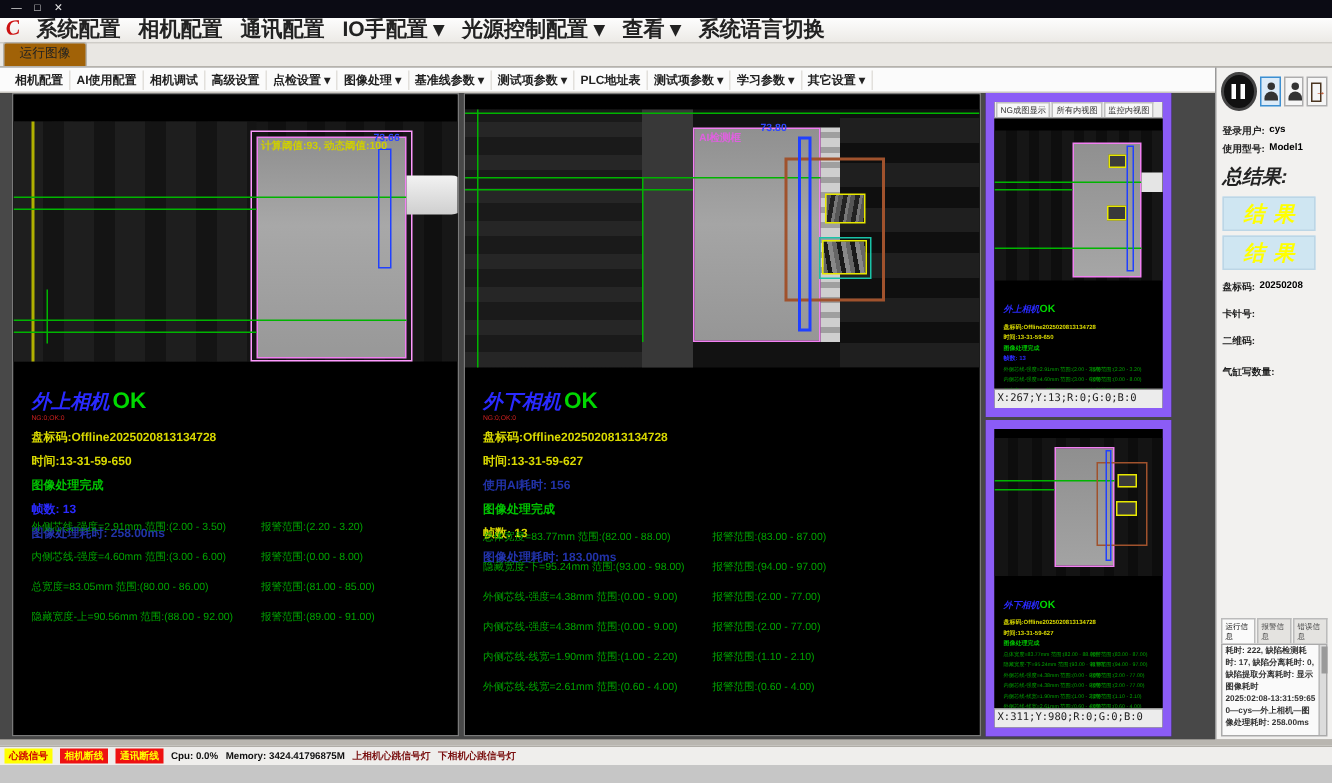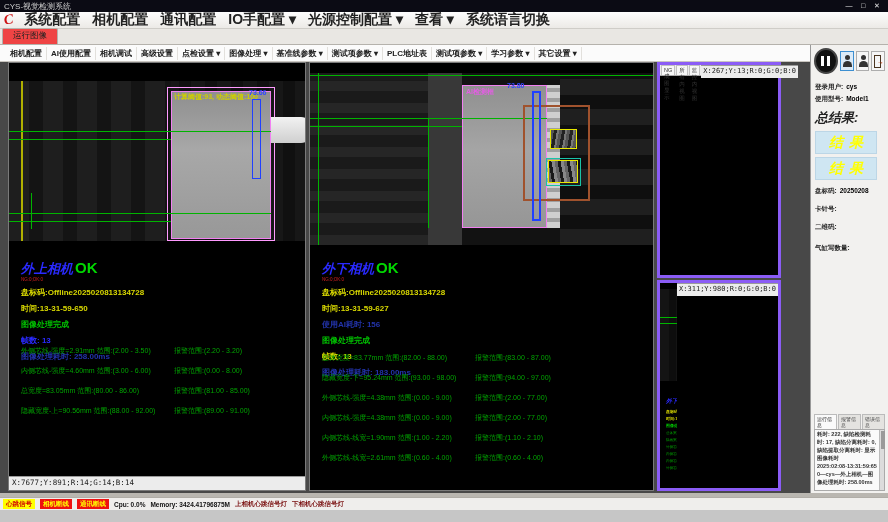--- a/index.html
+++ b/index.html
@@ -16,21 +16,21 @@
   
   .menubar { height:17px; background:linear-gradient(#fdfdfd,#eceae6); display:flex;
              align-items:center; gap:2px; padding:0 4px; border-bottom:1px solid #cfcdc8; flex:0 0 auto; }
   .logo { color:#cc1111; font-family:"Liberation Serif",serif; font-weight:bold; font-style:italic;
           font-size:14px; margin-right:4px; transform:rotate(-8deg); }
   .menu-item { font-size:14px; color:#222; padding:13px 5px; font-weight:bold; }
 
   
   .tabrow { height:16px; background:#e9e7e3; display:flex; align-items:flex-end; padding:0 2px;
             border-bottom:1px solid #b5b2ac; flex:0 0 auto; }
-  .run-tab { background:#ef4444; border:1px solid #b5b2ac; border-bottom:none; font-size:8.5px;
+  .run-tab { background:#a16207; border:1px solid #b5b2ac; border-bottom:none; font-size:8.5px;
              padding:1px 10px 2px; color:#222; border-radius:2px 2px 0 0; }
 
   
   .content { height:448px; display:flex; flex:0 0 auto; background:#4a4a4a; }
   .left-col { width:810px; display:flex; flex-direction:column; }
   .toolbar { height:17px; background:#fbfbfb; border-bottom:1px solid #c9c6c0; display:flex;
              align-items:center; padding:0 6px; gap:1px; }
   .tool-item { font-size:8px; color:#222; padding:1px 4px; border-right:1px solid #e2e0dc; font-weight:bold; }
 
   .views { flex:1; display:flex; padding:0 0 2px 8px; gap:3px; background:#484848; }
@@ -59,21 +59,21 @@
   .art div { position:absolute; }
   .hline { background:#00b400; height:1px; }
   .vline { background:#00b400; width:1px; }
   .yline { background:#b0b000; width:2px; }
   .overlay-note { font-size:7px; font-weight:bold; color:#cfcf00; white-space:nowrap; }
   .blue-note { font-size:7px; font-weight:bold; color:#3048ff; white-space:nowrap; }
   .magenta-note { font-size:7px; font-weight:bold; color:#e060e0; white-space:nowrap; }
 
   
   .side-col { width:124px; display:flex; flex-direction:column; gap:2px; }
-  .small-view { background:#000; border:3px solid #8b5cf6; display:flex; flex-direction:row; }
+  .small-view { background:#000; border:6px solid #8b5cf6; display:flex; flex-direction:column; }
   .sv-top { height:216px; } .sv-bottom { flex:1; }
   .sv-tabs { height:11px; background:#ececec; display:flex; gap:1px; padding:0 1px;
              border-bottom:1px solid #aaa; }
   .sv-tab { font-size:5.5px; color:#333; padding:1px 2px; background:#f7f7f7; border:1px solid #c0c0c0; border-bottom:none; }
   .sv-canvas { position:relative; flex:1; overflow:hidden; background:#000; }
   .sv-status { height:13px; background:#ececec; border-top:1px solid #9a9a9a; color:#222;
                font-size:7px; font-family:"DejaVu Sans Mono",monospace; padding:1px 2px; }
   .mini-text { position:absolute; left:6px; }
   .mini-title { font-size:6px; font-weight:bold; font-style:italic; color:#2a2aff;
                 font-family:"Liberation Serif",serif; }
@@ -124,21 +124,20 @@
   .sb-text { font-size:6.5px; color:#111; font-weight:bold; }
   .sb-dark { font-size:6.5px; color:#7a1010; font-weight:bold; }
   .below-strip { height:12px; background:#c6c6c6; }
 </style>
 </head>
 <body>
 
 <div class="window">
 
   <div class="titlebar">
-    <span class="t-title">CYS-视觉检测系统</span>
     <span class="win-btn">—</span>
     <span class="win-btn">□</span>
     <span class="win-btn">✕</span>
   </div>
 
   <div class="menubar">
     <span class="logo">C</span>
     <span style="display:flex;gap:2px;">
         <span class="menu-item">系统配置</span>
         <span class="menu-item">相机配置</span>
@@ -219,21 +218,20 @@
                 <div class="mrow">
                   <span class="mtext">总宽度=83.05mm 范围:(80.00 - 86.00)</span>
                   <span class="malarm">报警范围:(81.00 - 85.00)</span>
                 </div>
                 <div class="mrow">
                   <span class="mtext">隐藏宽度-上=90.56mm 范围:(88.00 - 92.00)</span>
                   <span class="malarm">报警范围:(89.00 - 91.00)</span>
                 </div>
               </div>
           </div>
-          <div class="view-status">X:7677;Y:891;R:14;G:14;B:14</div>
         </div>
 
         <div class="view view-mid">
           <div class="canvas">
             <div class="art">
               <div style="left:0;top:10px;width:343px;height:172px;background:#121212;"></div>
               <div style="left:0;top:10px;width:118px;height:172px;background:repeating-linear-gradient(0deg,#262626 0 10px,#1a1a1a 10px 22px);"></div>
               <div style="left:118px;top:10px;width:34px;height:172px;background:#383838;"></div>
               <div style="left:250px;top:10px;width:93px;height:172px;background:repeating-linear-gradient(0deg,#1f1f1f 0 16px,#0f0f0f 16px 30px);"></div>
               <div style="left:237px;top:22px;width:13px;height:143px;background:repeating-linear-gradient(0deg,#cfcfcf 0 6px,#9f9f9f 6px 10px);"></div>

